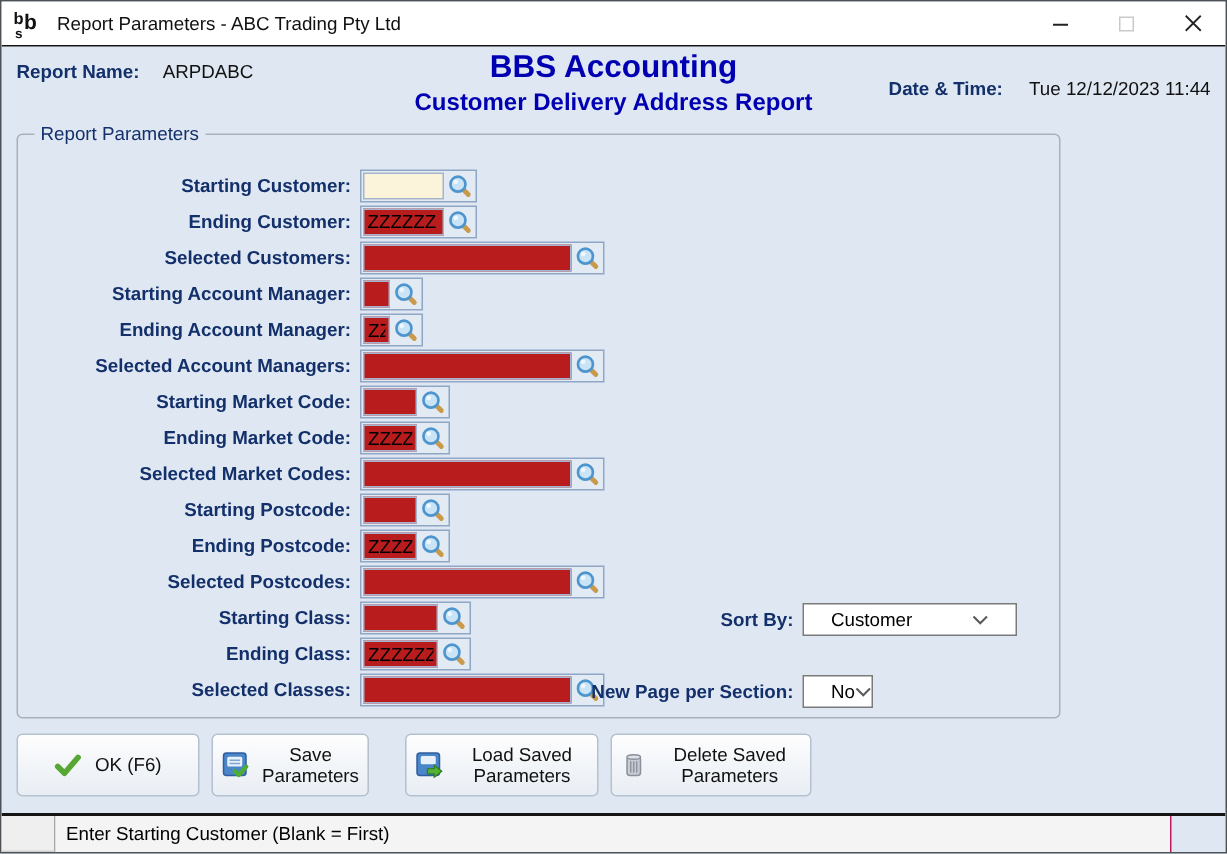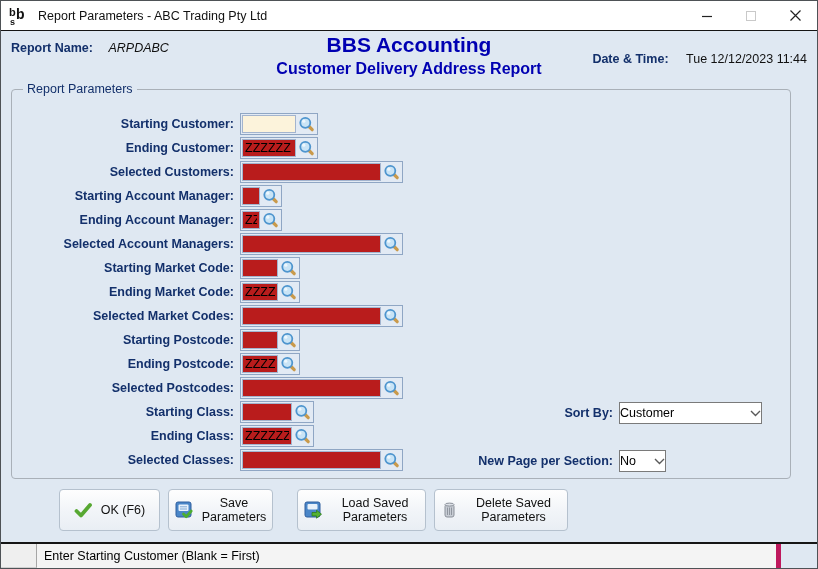--- a/index.html
+++ b/index.html
@@ -27,31 +27,31 @@
   }
   .titlebar .app-icon{width:22px;height:24px;margin-left:7px;display:flex;align-items:center;}
   .titlebar .title{margin-left:8px;font-size:12.5px;color:#111;}
   .win-controls{margin-left:auto;display:flex;height:100%;}
   .win-btn{width:44px;height:100%;display:flex;align-items:center;justify-content:center;font-size:13px;color:#222;}
   .maxi .glyph{width:10px;height:10px;border:1px solid #C9C9C9;}
   
   .header{position:absolute;top:31px;left:0;right:0;height:57px;}
   .report-name{position:absolute;left:10px;top:9px;font-size:12.5px;}
   .report-name .lbl{font-weight:700;color:var(--navy);}
-  .report-name .val{color:#111;margin-left:12px;font-style:italic;}
+  .report-name .val{color:#111;margin-left:12px;}
   .app-title{position:absolute;left:0;right:0;top:1px;text-align:center;
     font-size:21px;font-weight:700;color:var(--title-blue);}
   .report-title{position:absolute;left:0;right:0;top:28px;text-align:center;
     font-size:16px;font-weight:700;color:var(--title-blue);}
   .datetime{position:absolute;right:10px;top:20px;font-size:12.5px;}
   .datetime .lbl{font-weight:700;color:var(--navy);}
   .datetime .val{color:#111;margin-left:14px;}
   
   .params{
-    position:absolute;left:10px;top:88px;width:780px;height:390px;
+    position:absolute;left:10px;top:88px;width:696px;height:390px;
     border:1px solid #A9B0B8;border-radius:4px;
   }
   .params .legend{
     position:absolute;top:-8px;left:11px;background:var(--win-bg);
     padding:0 4px;font-size:12.5px;color:var(--navy);
   }
   .rows{position:absolute;top:22px;left:0;right:0;}
   .row{display:flex;align-items:center;height:24px;}
   .flabel{width:228px;text-align:right;padding-right:6px;
     font-size:12.5px;font-weight:700;color:var(--navy);}
@@ -68,51 +68,51 @@
   .lookup.tiny{width:42px;}
   .lookup.small{width:60px;}
   .lookup.medium{width:74px;}
   .lookup.large{width:78px;}
   .lookup.wide{width:163px;}
   
   .side-row{position:absolute;display:flex;align-items:center;}
   .side-row .slabel{font-size:12.5px;font-weight:700;color:var(--navy);margin-right:6px;}
   .dropdown{
     height:22px;background:#fff;border:1px solid #7A7A7A;
-    display:flex;align-items:center;padding:0 0;font-size:12.5px;color:#000;
+    display:flex;align-items:center;padding:0 18px;font-size:12.5px;color:#000;
   }
   .dropdown .chev{margin-left:auto;display:flex;}
   .sortby{top:312px;right:28px;}
   .sortby .dropdown{width:143px;}
   .newpage{top:360px;right:124px;}
   .newpage .dropdown{width:47px;}
   
   .buttons{position:absolute;left:10px;top:488px;display:flex;gap:8px;}
   .btn{
     height:42px;display:flex;align-items:center;justify-content:center;gap:8px;
     background:linear-gradient(#FEFEFE,#F1F4F8 55%,#E9EEF4);
     border:1px solid #B5C1CE;border-radius:4px;
     font-size:12.5px;color:#111;padding:0 6px;text-align:center;line-height:1.15;
     cursor:default;
   }
-  .buttons .btn:nth-child(1){width:101px;margin-left:48px;}
+  .buttons .btn:nth-child(1){width:122px;}
   .buttons .btn:nth-child(2){width:105px;}
   .buttons .btn:nth-child(3){width:129px;margin-left:16px;}
   .buttons .btn:nth-child(4){width:134px;}
   .buttons .btn:nth-child(5){width:110px;margin-top:32px;}
   .bicon{display:flex;align-items:center;}
   
   .statusbar{
     position:absolute;left:0;right:0;bottom:0;height:26px;
     border-top:2px solid #151515;background:var(--win-bg);
     display:flex;
   }
   .status-grip{width:36px;background:#EFEFEF;border-right:1px solid #A6A6A6;border-bottom:1px solid #cfcfcf;}
   .status-cell{
-    width:744px;background:#F4F4F4;border-right:5px solid #be185d;
+    width:744px;background:#F4F4F4;border-right:1px solid #be185d;
     display:flex;align-items:center;padding-left:7px;
     font-size:12.5px;color:#000;
   }
 </style>
 </head>
 <body>
 
 <div class="window">
 
   <div class="titlebar">

